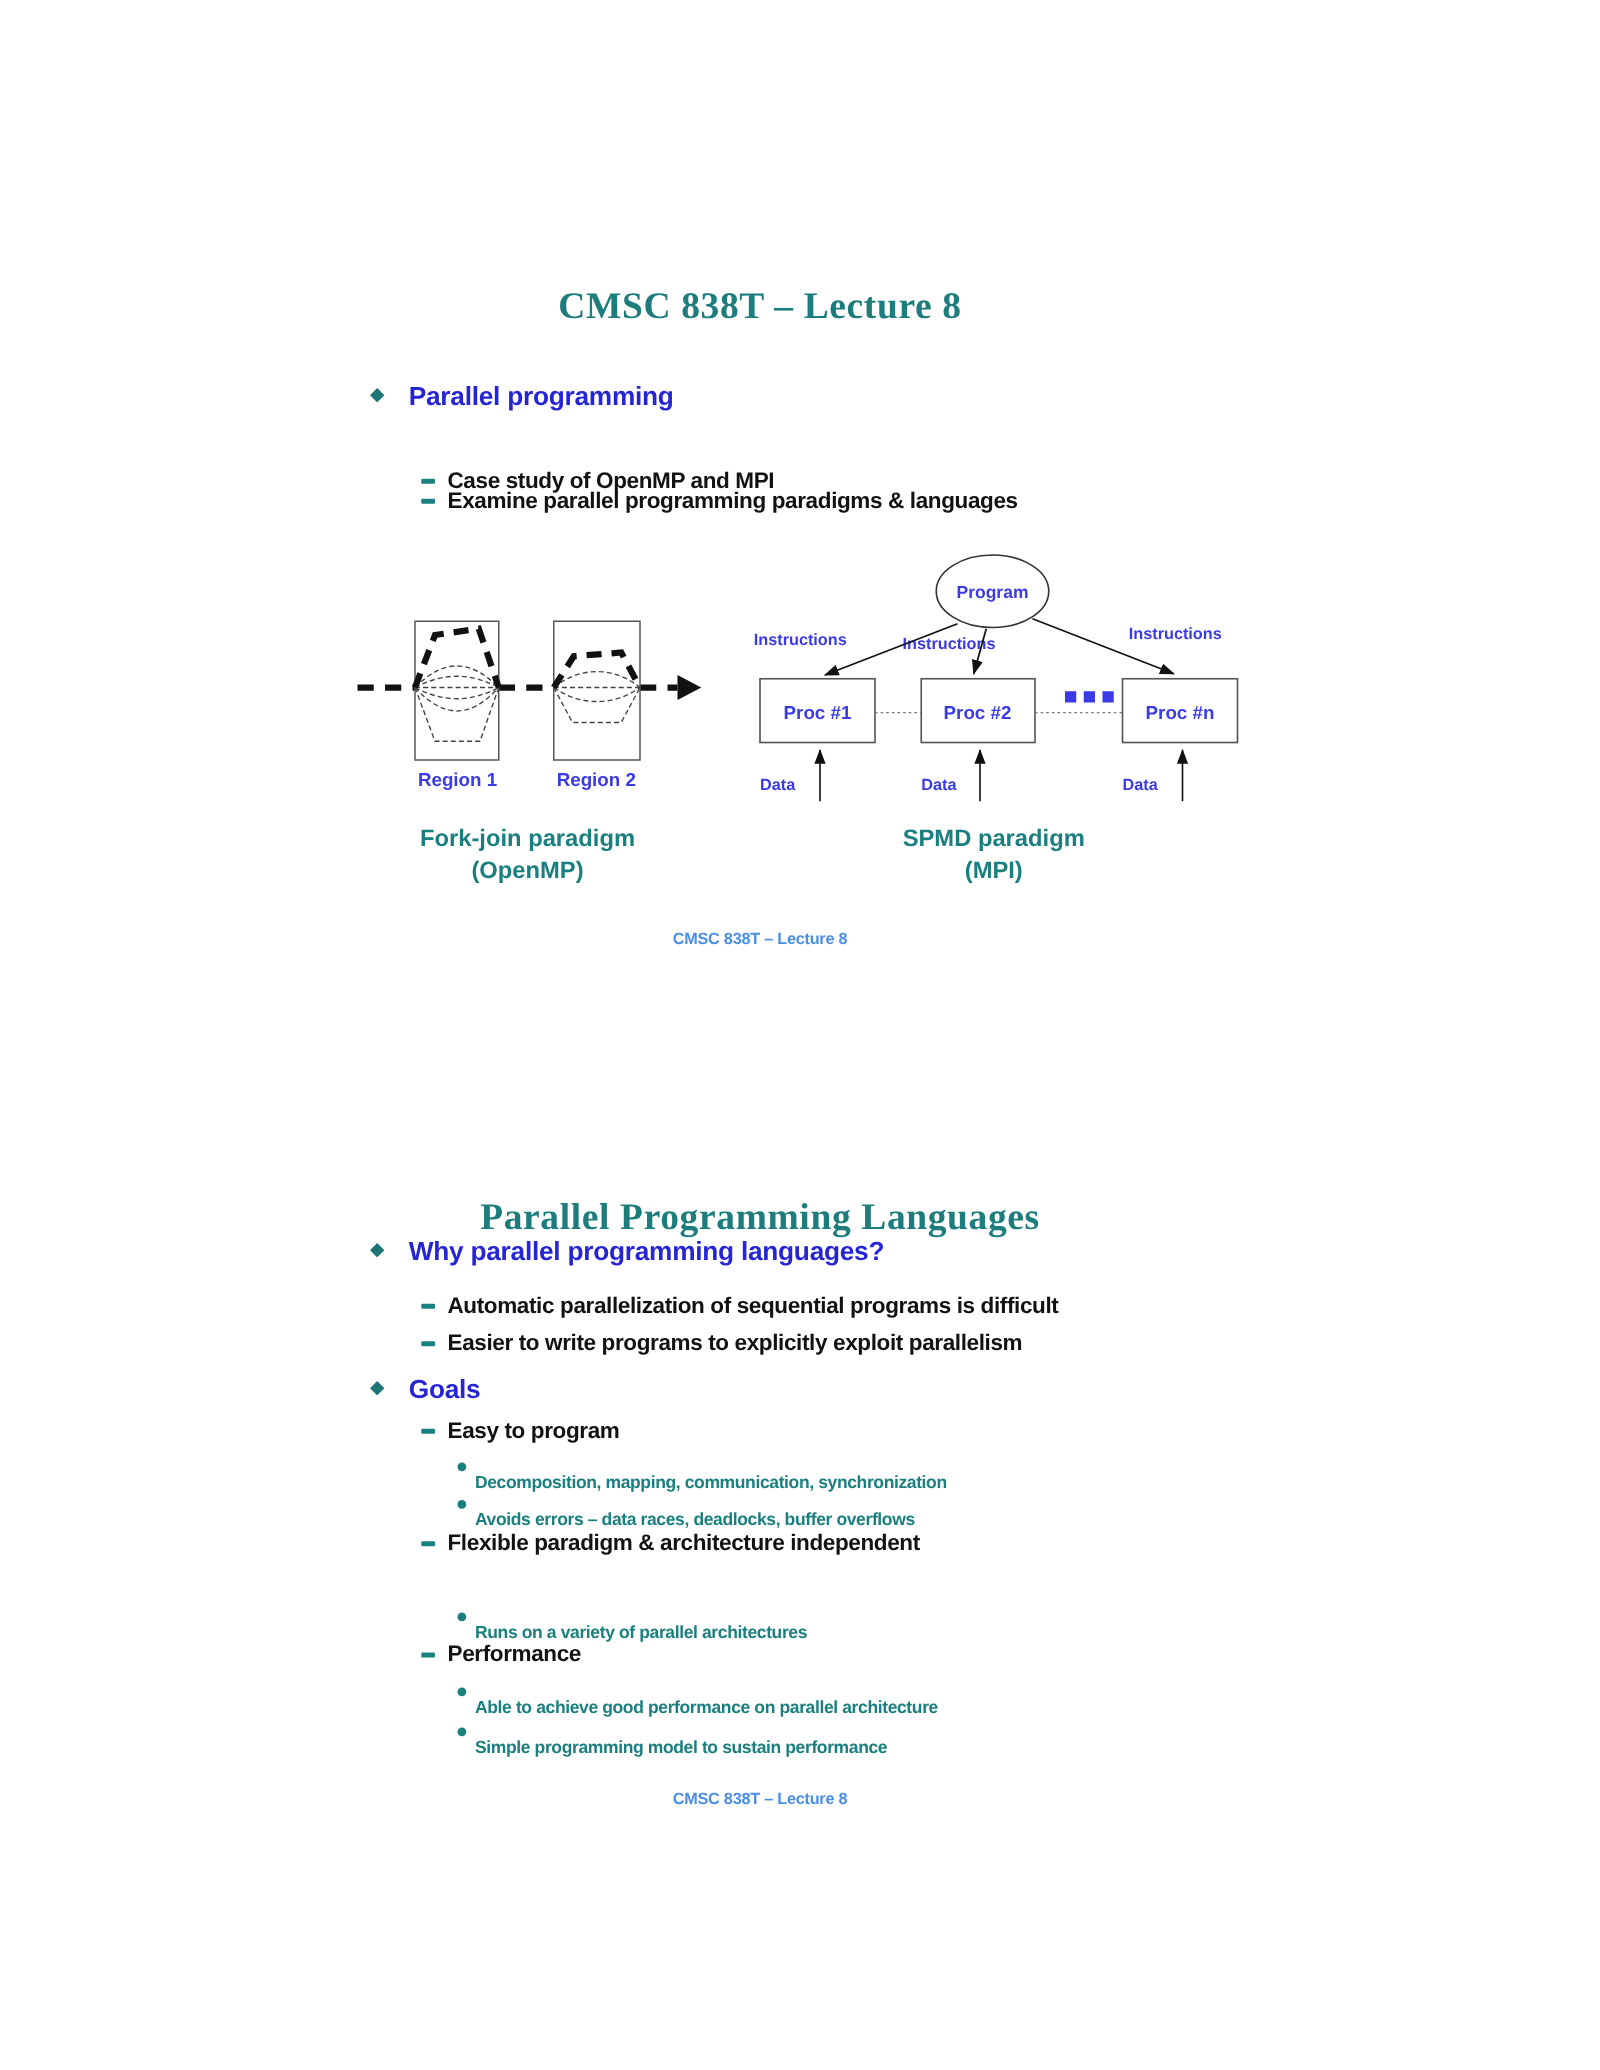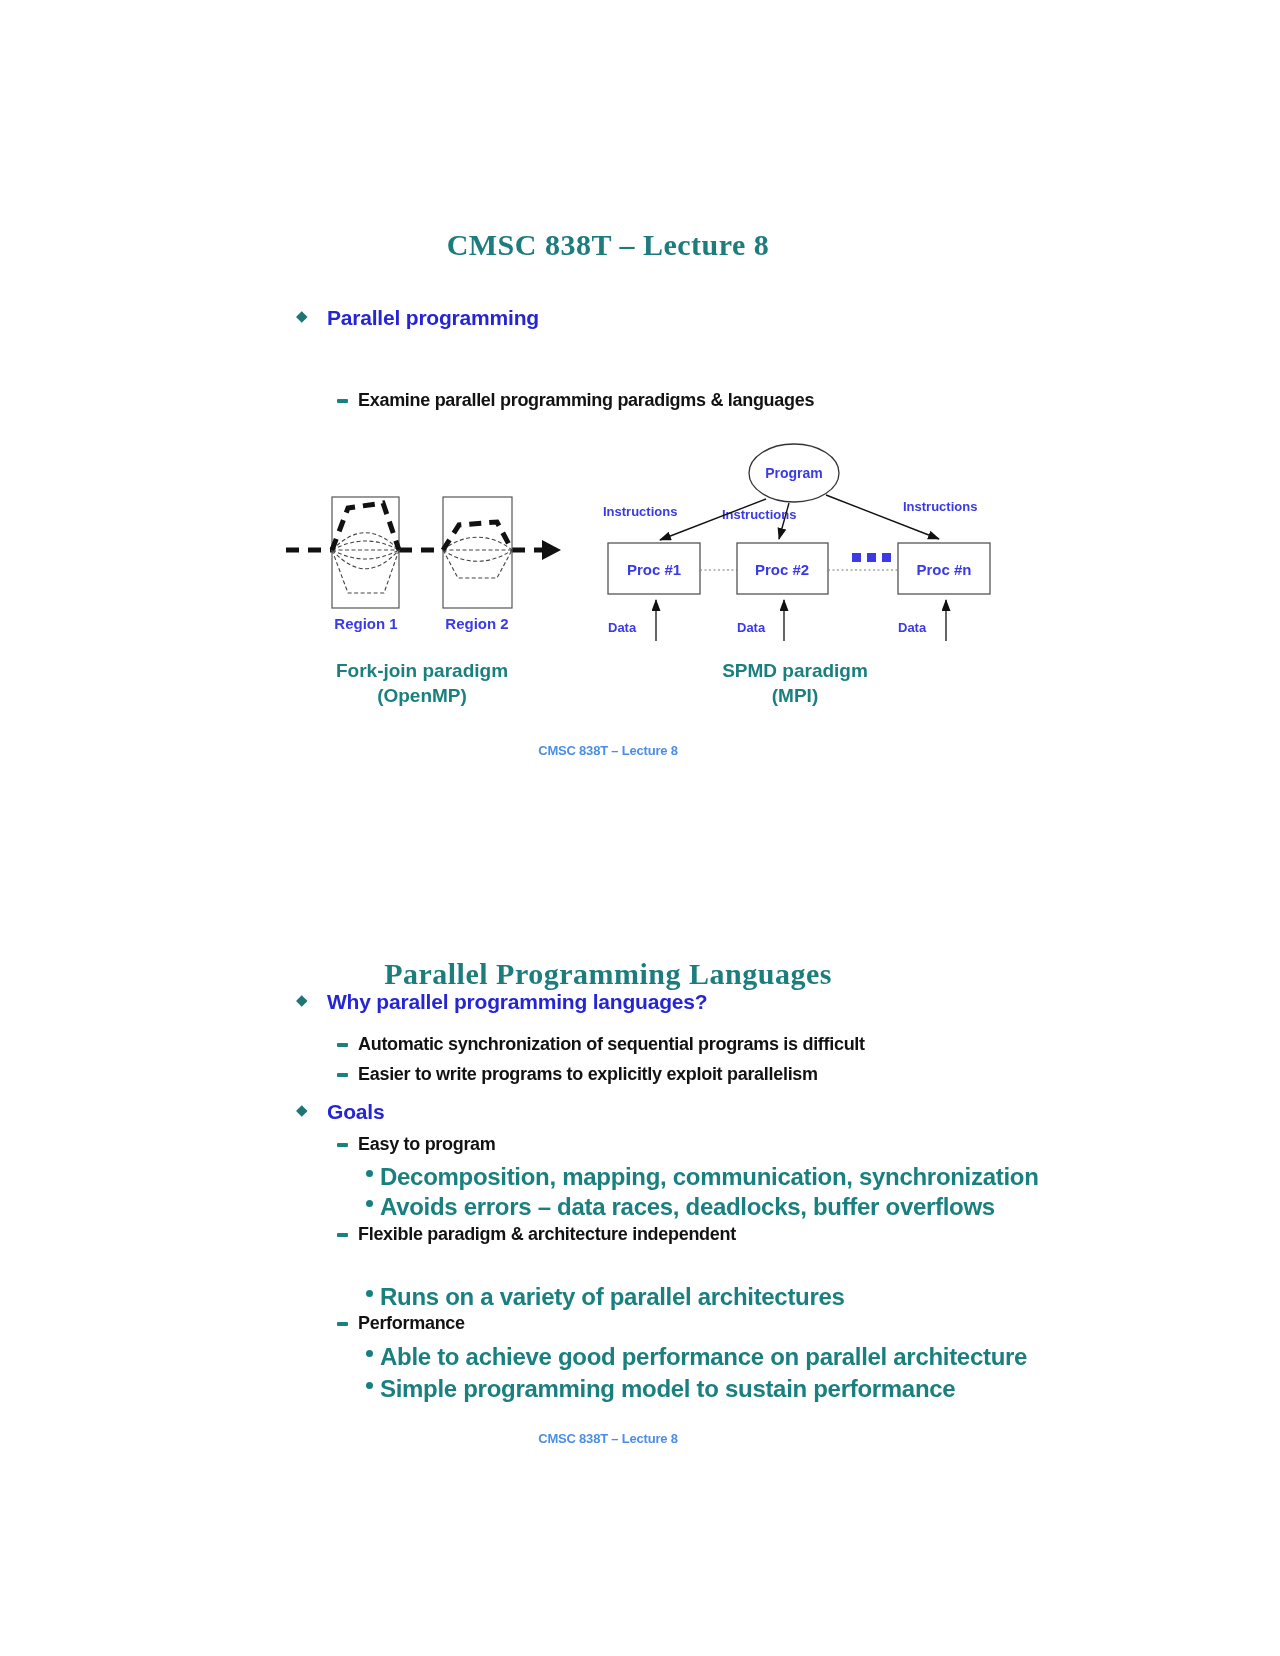--- a/index.html
+++ b/index.html
@@ -18,21 +18,21 @@
     font-weight:bold;
     font-size:30px;
     color:#1d7c7c;
     letter-spacing:0.5px;
   }
   
   .row{position:absolute;left:0;width:1280px;height:26px;}
   .row .txt{position:absolute;top:0;white-space:nowrap;font-weight:bold;}
   .lvl1 .txt{left:327px;font-size:21px;color:#2525d6;letter-spacing:-0.2px;}
   .lvl2 .txt{left:358px;font-size:18px;color:#121212;letter-spacing:-0.3px;}
-  .lvl3 .txt{left:380px;font-size:24px;color:#1a7f7f;letter-spacing:-0.3px;}
+  .lvl3 .txt{left:380px;font-size:14px;color:#1a7f7f;letter-spacing:-0.3px;margin-top:14px;}
   .b-diamond{
     position:absolute;left:296px;top:2px;
     font-size:15px;color:#1d7575;line-height:15px;
   }
   .b-dash{
     position:absolute;left:337px;top:9px;
     width:11px;height:4px;background:#1a8080;border-radius:1px;
   }
   .b-dot{
     position:absolute;left:366px;top:7px;
@@ -53,20 +53,24 @@
 
   <div class="abs slide-title" style="top:228px;">CMSC 838T – Lecture 8</div>
 
   <div class="row lvl1" style="top:306px;">
     <span class="b-diamond">◆</span>
     <span class="txt">Parallel programming</span>
   </div>
   <div class="row lvl2" style="top:344px;margin-top:46px;">
     <span class="b-dash"></span>
     <span class="txt">Examine parallel programming paradigms &amp; languages</span>
+  </div>
+  <div class="row lvl2" style="top:374px;">
+    <span class="b-dash"></span>
+    <span class="txt">Case study of OpenMP and MPI</span>
   </div>
 
   <svg class="abs" style="left:270px;top:415px;" width="740" height="300" viewBox="0 0 740 300">
     <defs>
       <marker id="ah" markerWidth="14" markerHeight="11" refX="11" refY="4.5" orient="auto" markerUnits="userSpaceOnUse">
         <path d="M0,0 L12,4.5 L0,9 Z" fill="#111"></path>
       </marker>
     </defs>
 
     <g>
@@ -147,21 +151,21 @@
   <div class="abs footer" style="top:743px;">CMSC 838T – Lecture 8</div>
 
   <div class="abs slide-title" style="top:957px;">Parallel Programming Languages</div>
 
   <div class="row lvl1" style="top:990px;">
     <span class="b-diamond">◆</span>
     <span class="txt">Why parallel programming languages?</span>
   </div>
   <div class="row lvl2" style="top:1034px;">
     <span class="b-dash"></span>
-    <span class="txt">Automatic synchronization of sequential programs is difficult</span>
+    <span class="txt">Automatic parallelization of sequential programs is difficult</span>
   </div>
   <div class="row lvl2" style="top:1064px;">
     <span class="b-dash"></span>
     <span class="txt">Easier to write programs to explicitly exploit parallelism</span>
   </div>
   <div class="row lvl1" style="top:1100px;">
     <span class="b-diamond">◆</span>
     <span class="txt">Goals</span>
   </div>
   <div class="row lvl2" style="top:1134px;">

